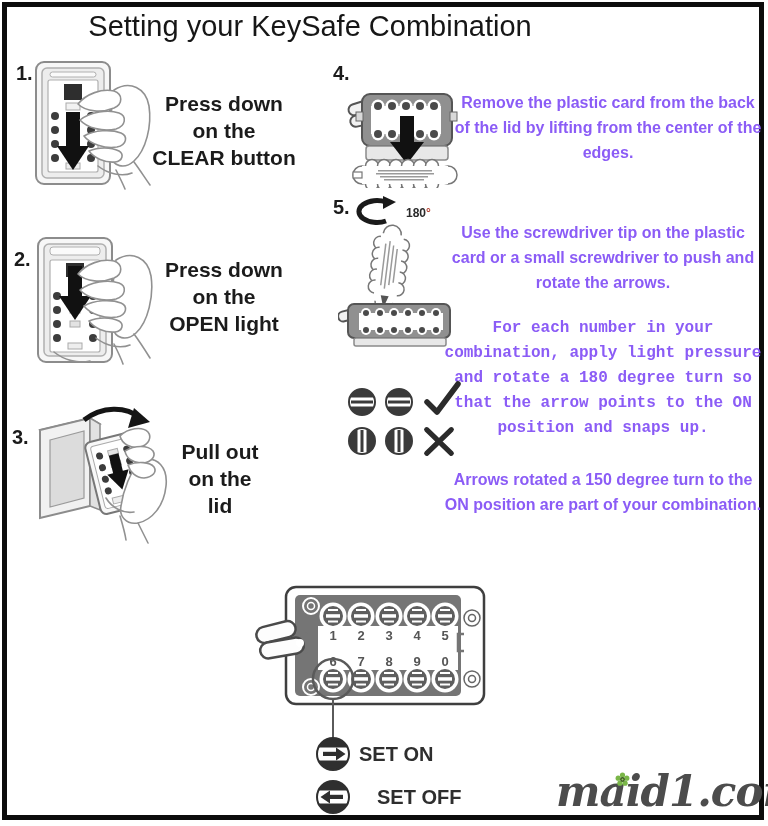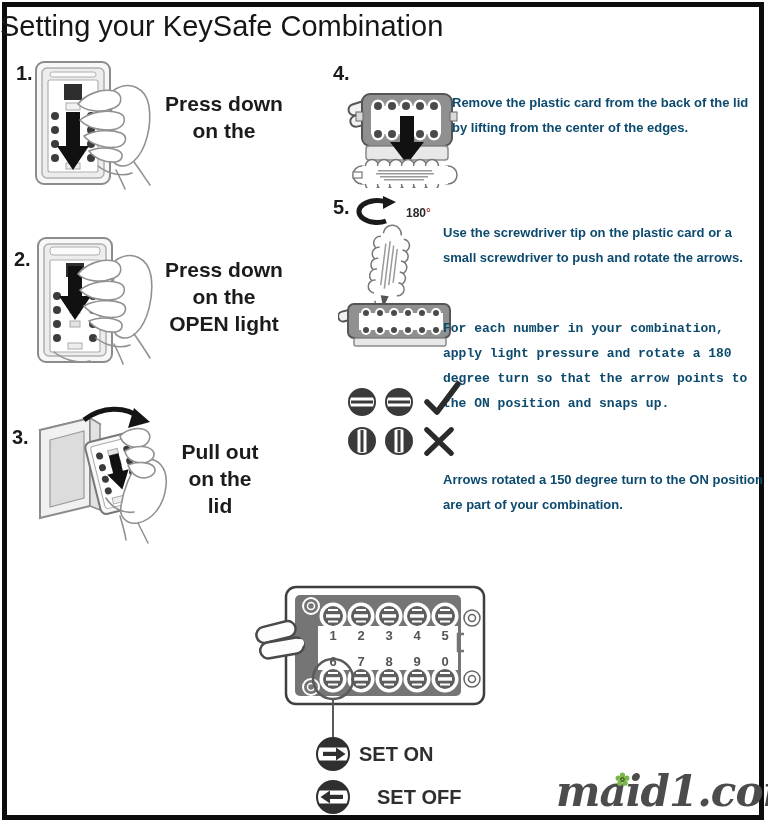--- a/index.html
+++ b/index.html
@@ -6,29 +6,29 @@
   #page{
     position:relative;width:768px;height:826px;background:#ffffff;overflow:hidden;
     font-family:"Liberation Sans",sans-serif;color:#1b1b1b;
   }
   .frame{
     position:absolute;left:2px;top:2px;width:762px;height:818px;
     box-sizing:border-box;border:5px solid #0c0c0c;pointer-events:none;
   }
   .abs{position:absolute;}
   .title{
-    left:0;top:10px;width:620px;text-align:left;
+    left:0;top:10px;width:620px;text-align:center;
     font-size:29px;font-weight:400;letter-spacing:0px;color:#161616;
   }
   .stepnum{font-size:20px;font-weight:600;color:#1b1b1b;}
   .lefttext{
     text-align:center;font-size:21px;font-weight:600;line-height:27px;color:#1b1b1b;
   }
   .righttext{
-    font-size:13px;font-weight:600;line-height:25px;color:#0c4a6e;
+    text-align:center;font-size:16px;font-weight:600;line-height:25px;color:#8b5cf6;
   }
   .legend-label{font-size:20px;font-weight:600;color:#2e2e2e;line-height:34px;}
   .iconrow{display:flex;align-items:center;gap:9px;}
   .watermark{
     left:556px;top:770px;width:204px;text-align:right;
     font-family:"DejaVu Serif",serif;font-style:italic;font-weight:600;
     font-size:42px;color:#4c4c4c;letter-spacing:-1px;line-height:44px;
   }
   svg text{font-family:"Liberation Sans",sans-serif;}
 </style>
@@ -77,20 +77,21 @@
       <path d="M56,78 C66,72 83,71 93,75 C100,78 99,87 89,89 C77,91 62,86 56,78 Z"></path>
       <path d="M61,93 C70,89 83,89 91,93 C96,96 95,103 87,104 C77,105 66,100 61,93 Z"></path>
       <path d="M70,108 C80,116 94,119 104,115" fill="none"></path>
       <path d="M106,104 C112,112 117,120 122,127" fill="none"></path>
       <path d="M88,112 C92,120 95,126 97,131" fill="none"></path>
     </g>
   </svg>
   <div class="abs lefttext" style="left:148px;top:90px;width:152px;">
     <div>Press down</div>
     <div>on the</div>
+    <div>CLEAR button</div>
   </div>
 
   <div class="abs stepnum" style="left:14px;top:248px;">2.</div>
   <svg class="abs" style="left:30px;top:234px;" width="125" height="134" viewBox="0 0 125 134">
     <g>
       <rect x="8" y="4" width="74" height="124" rx="8" fill="#f7f7f7" stroke="#8c8c8c" stroke-width="2"></rect>
       <rect x="14" y="10" width="62" height="112" rx="5" fill="#ededed" stroke="#b0b0b0" stroke-width="1.5"></rect>
       <rect x="20" y="13" width="50" height="8" rx="3" fill="#fafafa" stroke="#b0b0b0" stroke-width="1"></rect>
       <rect x="20" y="26" width="50" height="92" rx="2" fill="#ffffff" stroke="#b0b0b0" stroke-width="1.2"></rect>
       <rect x="36" y="29" width="18" height="14" fill="#2e2e2e"></rect>

